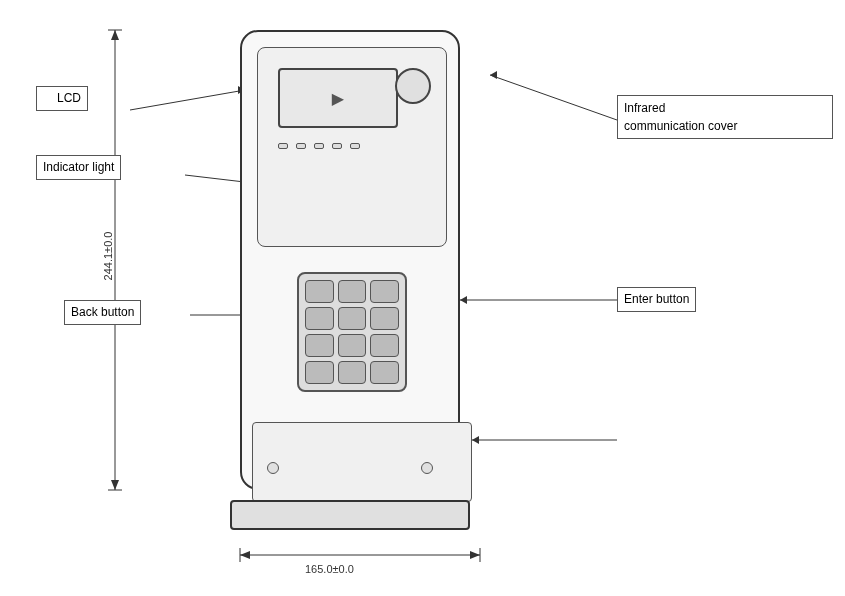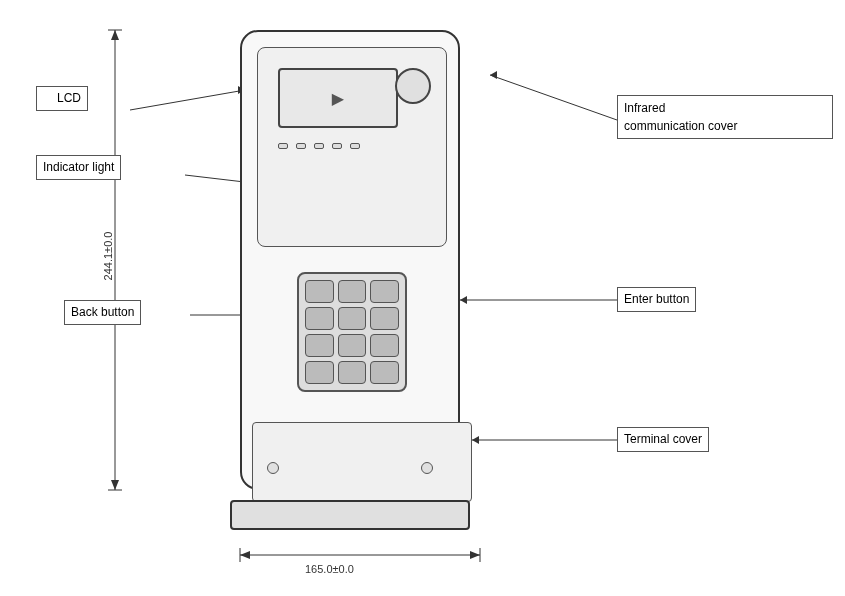--- a/index.html
+++ b/index.html
@@ -318,23 +318,20 @@
   </div>
 
   <div class="label-box" style="left:36px; top:300px;margin-left:28px;">
     <span>Back button</span>
   </div>
 
   <div class="label-box" style="left:617px; top:287px;">
     <span>Enter button</span>
   </div>
 
-  <div class="label-box" style="left:617px; top:427px;">
-    <span>Terminal cover</span>
-  </div>
 
   <div class="dim-text" style="left:68px; top:250px; transform: rotate(-90deg); transform-origin: center center; width:80px; text-align:center;">
     <span>244.1±0.0</span>
   </div>
 
   <div class="dim-text" style="left:305px; top:563px; text-align:right;">
     <span>165.0±0.0</span>
   </div>
 
 </div>

